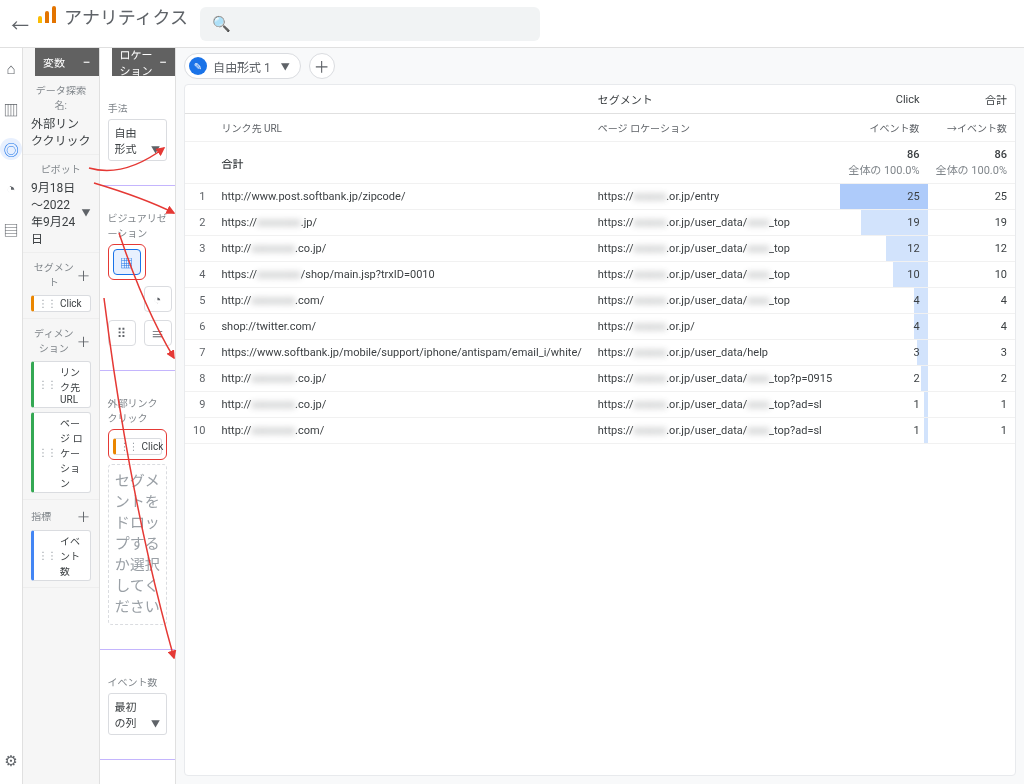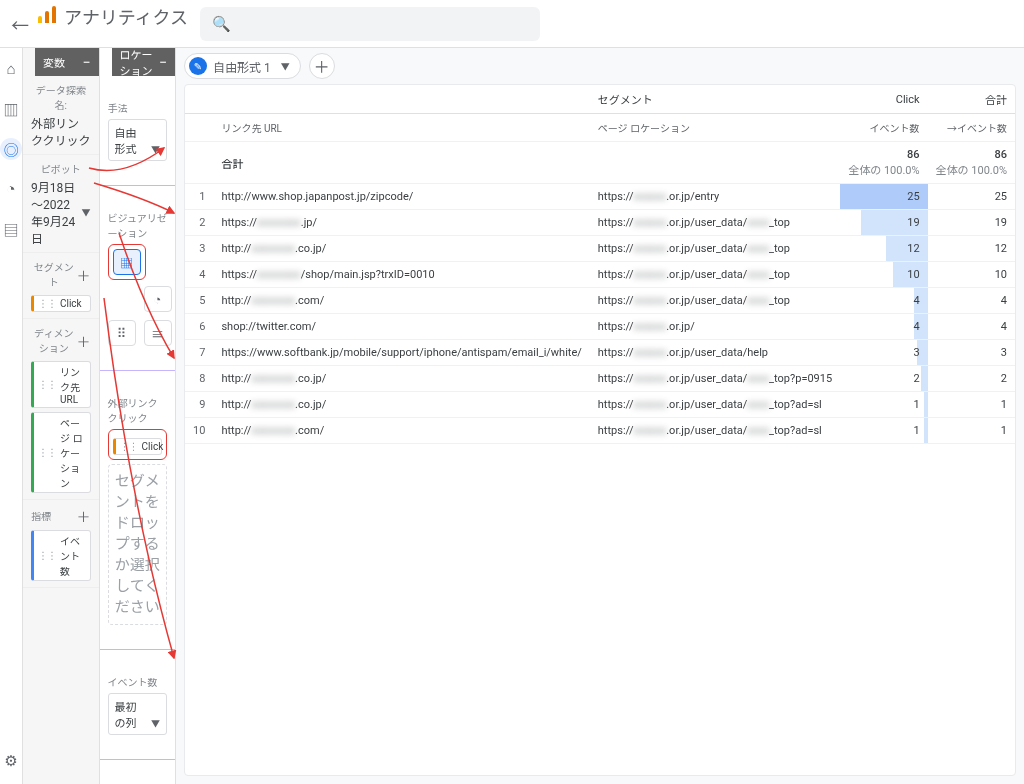--- a/index.html
+++ b/index.html
@@ -242,21 +242,21 @@
         <tbody id="tbody">
           <tr class="totalrow">
             <td></td>
             <td>合計</td>
             <td></td>
             <td class="numcol"><span>86</span><span class="sub">全体の 100.0%</span></td>
             <td class="numcol"><span>86</span><span class="sub">全体の 100.0%</span></td>
           </tr>
         <tr>
     <td class="rownum">1</td>
-    <td>http://www.shop.japanpost.jp/zipcode/</td>
+    <td>http://www.post.softbank.jp/zipcode/</td>
     <td>https://<span class="blur">xxxxxx</span>.or.jp/entry</td>
     <td class="numcol barcell max"><div class="bar" style="width:100%"></div><span>25</span></td>
     <td class="numcol">25</td>
             </tr>
             <tr>
     <td class="rownum">2</td>
     <td>https://<span class="blur">xxxxxxxx</span>.jp/</td>
     <td>https://<span class="blur">xxxxxx</span>.or.jp/user_data/<span class="blur">xxxx</span>_top</td>
     <td class="numcol barcell "><div class="bar" style="width:76%"></div><span>19</span></td>
     <td class="numcol">19</td>

